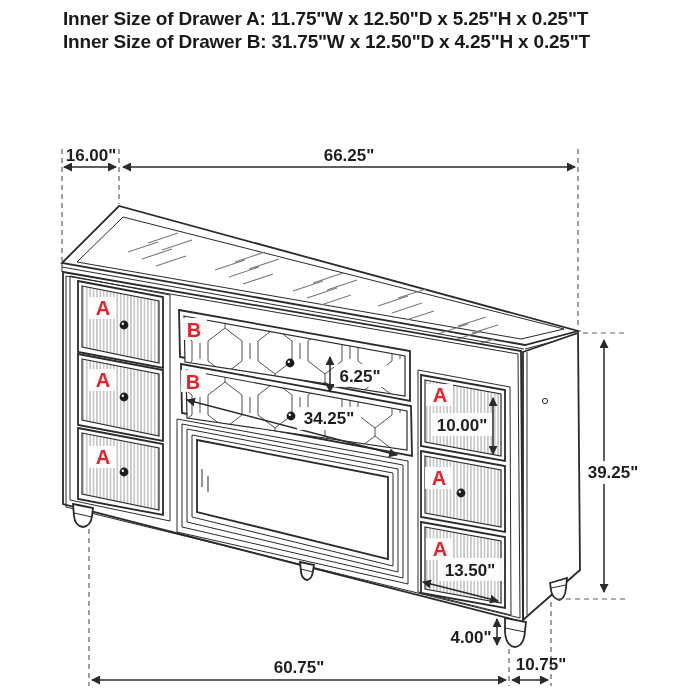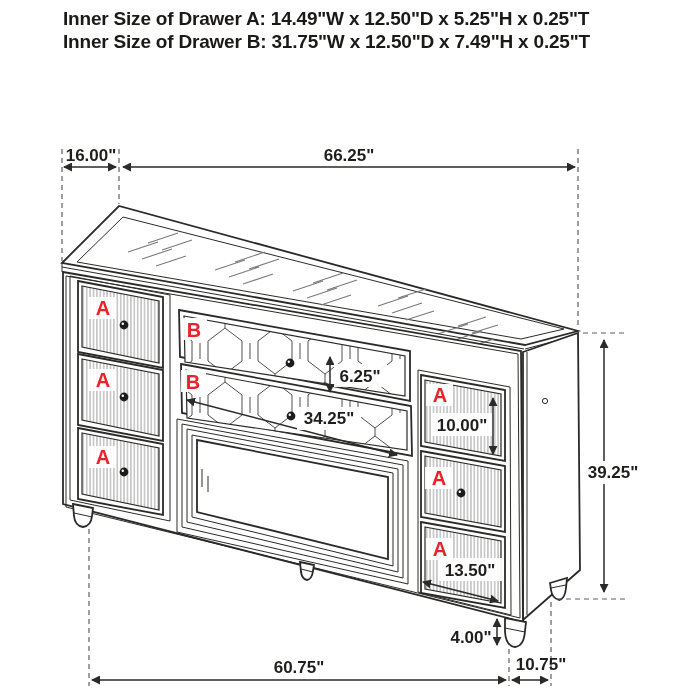--- a/index.html
+++ b/index.html
@@ -23,22 +23,22 @@
            fill:#e8232a;text-anchor:middle;}
   .knob{fill:#1d1c1b;stroke:none;}
   .knobhi{fill:#ffffff;stroke:none;}
 </style>
 </head>
 <body>
 
 <div id="stage">
 
   <div id="titleblock">
-    <div>Inner Size of Drawer A: 14.49"W x 12.50"D x 5.25"H x 0.25"T</div>
-    <div>Inner Size of Drawer B: 31.75"W x 12.50"D x 7.49"H x 0.25"T</div>
+    <div>Inner Size of Drawer A: 11.75"W x 12.50"D x 5.25"H x 0.25"T</div>
+    <div>Inner Size of Drawer B: 31.75"W x 12.50"D x 4.25"H x 0.25"T</div>
   </div>
 
   <svg width="700" height="700" viewBox="0 0 700 700">
     <defs>
       <marker id="ah" viewBox="0 0 9 9" refX="8" refY="4.5" markerWidth="9" markerHeight="9" orient="auto-start-reverse" markerUnits="userSpaceOnUse">
         <path d="M0,0 L9,4.5 L0,9 Z" fill="#2a2a29"></path>
       </marker>
       <pattern id="flute" width="3.4" height="8" patternUnits="userSpaceOnUse">
         <rect width="3.4" height="8" fill="#ffffff"></rect>
         <line x1="1.7" y1="0" x2="1.7" y2="8" stroke="#979797" stroke-width="0.9"></line>

